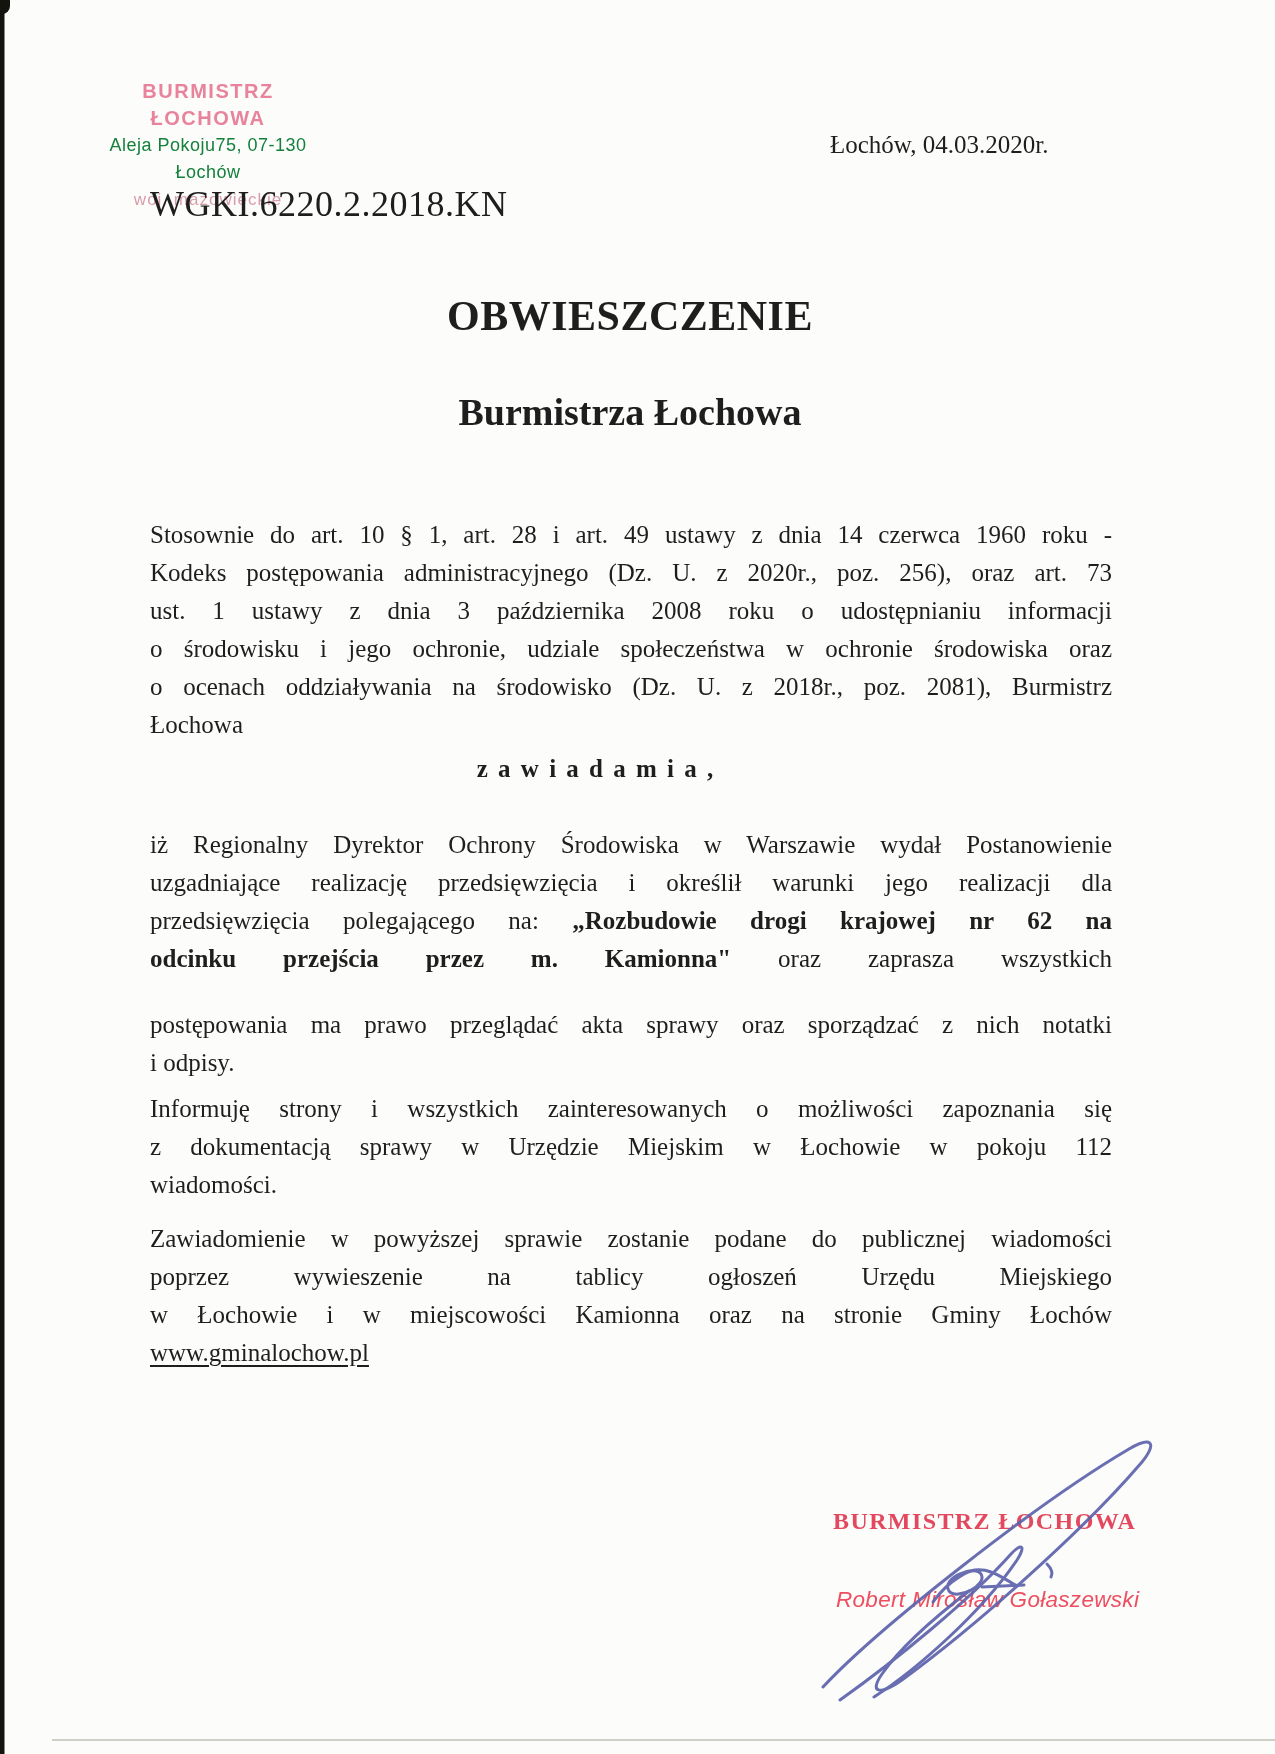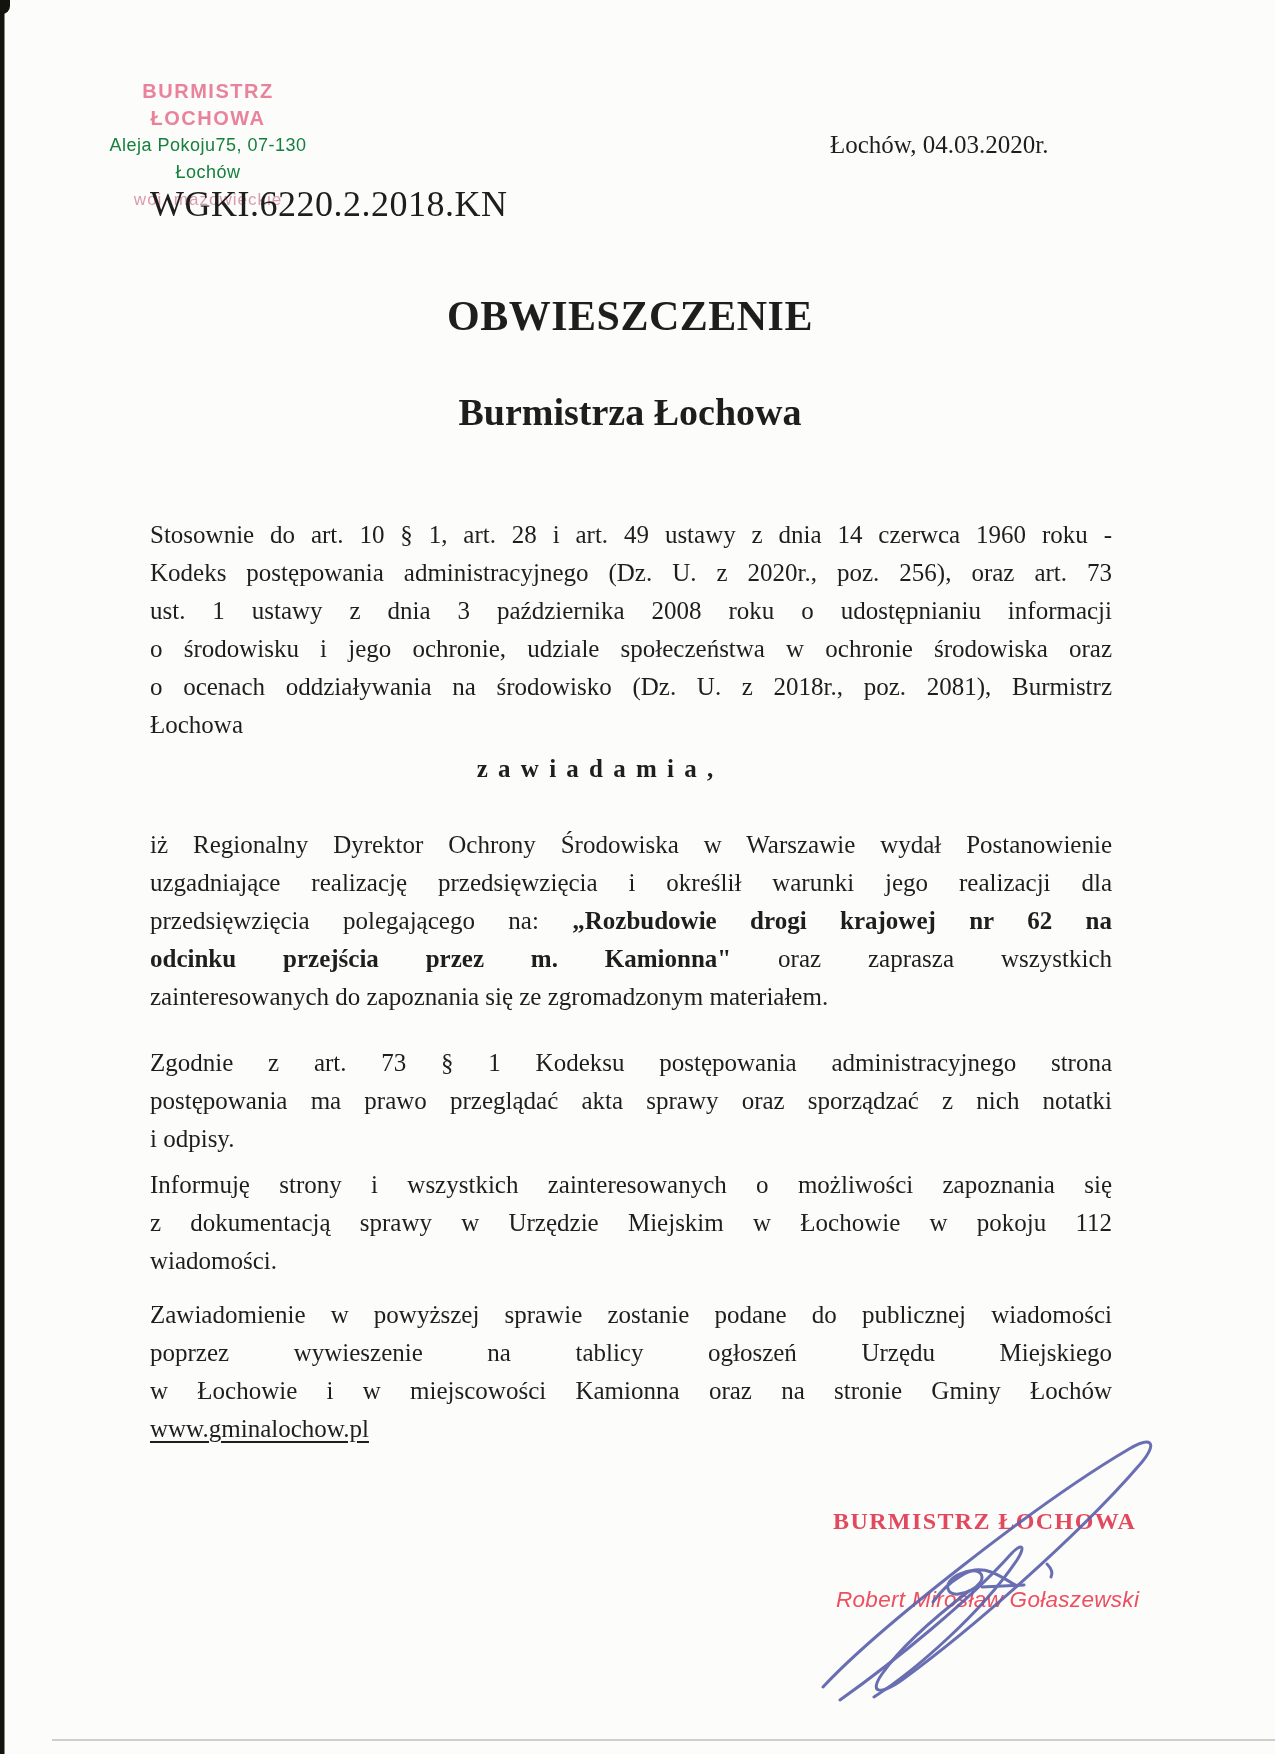--- a/index.html
+++ b/index.html
@@ -86,25 +86,23 @@
       <div class="p-line lastline">Łochowa</div>
     </div>
 
     <div class="zawiadamia">z a w i a d a m i a ,</div>
 
     <div class="para m2">
       <div class="p-line">iż Regionalny Dyrektor Ochrony Środowiska w Warszawie wydał Postanowienie</div>
       <div class="p-line">uzgadniające realizację przedsięwzięcia i określił warunki jego realizacji dla</div>
       <div class="p-line"><span>przedsięwzięcia polegającego na: </span><b>„Rozbudowie drogi krajowej nr 62 na</b></div>
       <div class="p-line"><b>odcinku przejścia przez m. Kamionna"</b><span> oraz zaprasza wszystkich</span></div>
-      <div class="p-line lastline">zainteresowanych do zapoznania się ze zgromadzonym materiałem.</div>
     </div>
 
     <div class="para m3">
-      <div class="p-line">Zgodnie z art. 73 § 1 Kodeksu postępowania administracyjnego strona</div>
       <div class="p-line">postępowania ma prawo przeglądać akta sprawy oraz sporządzać z nich notatki</div>
       <div class="p-line lastline">i odpisy.</div>
     </div>
 
     <div class="para m4">
       <div class="p-line">Informuję strony i wszystkich zainteresowanych o możliwości zapoznania się</div>
       <div class="p-line">z dokumentacją sprawy w Urzędzie Miejskim w Łochowie w pokoju 112</div>
       <div class="p-line lastline">wiadomości.</div>
     </div>
 

